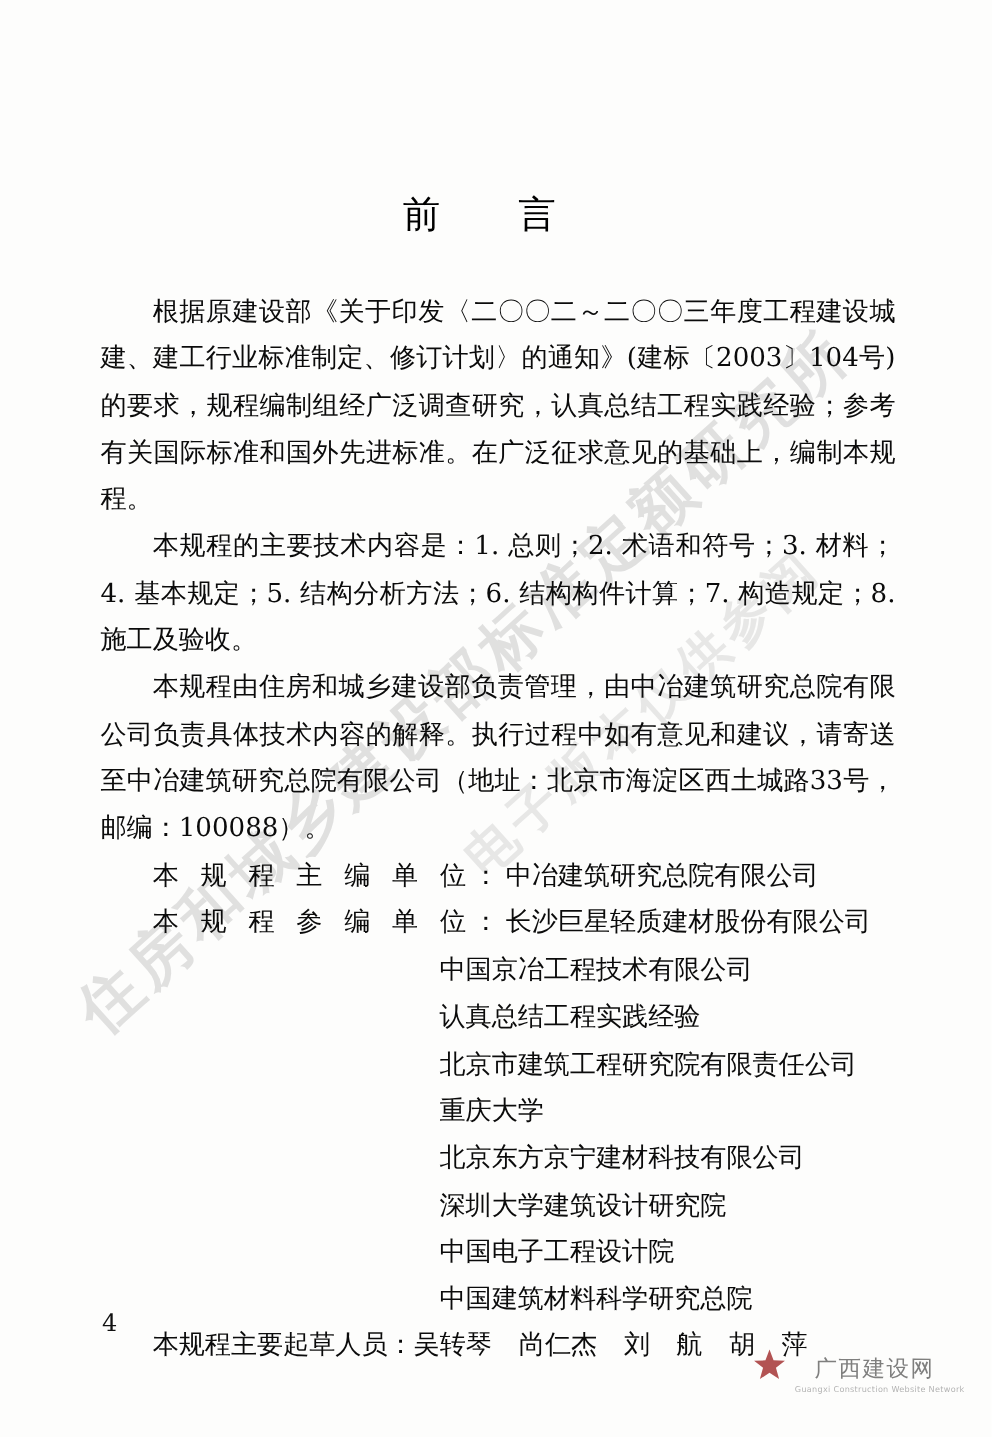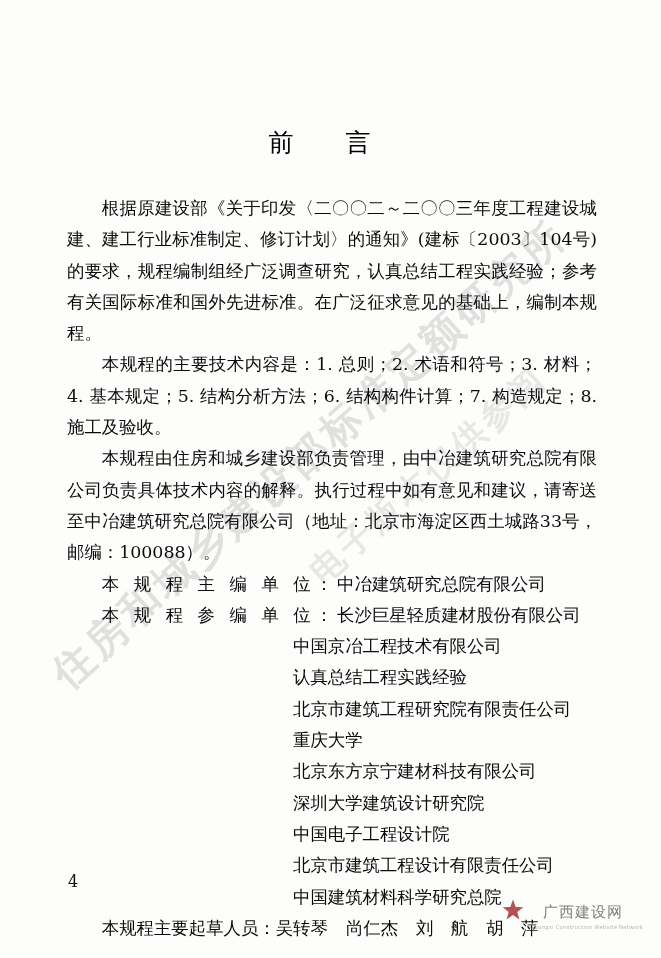--- a/index.html
+++ b/index.html
@@ -173,21 +173,20 @@
 
     <p class="unit-line"><span class="sp-label">本 规 程 参 编 单 位：</span><span>长沙巨星轻质建材股份有限公司</span></p>
 
     <p class="unit-cont">中国京冶工程技术有限公司</p>
     <p class="unit-cont">认真总结工程实践经验</p>
     <p class="unit-cont">北京市建筑工程研究院有限责任公司</p>
     <p class="unit-cont">重庆大学</p>
     <p class="unit-cont">北京东方京宁建材科技有限公司</p>
     <p class="unit-cont">深圳大学建筑设计研究院</p>
     <p class="unit-cont">中国电子工程设计院</p>
-    <p class="unit-cont">北京市建筑工程设计有限责任公司</p>
     <p class="unit-cont">中国建筑材料科学研究总院</p>
 
     <p class="drafters"><span>本规程主要起草人员：</span><span>吴转琴</span><span class="name-sp">尚仁杰</span><span class="name-sp">刘　航</span><span class="name-sp">胡　萍</span></p>
   </div>
 
   <div class="page-number">4</div>
 
   <div class="logo">
     <div class="logo-row">
       <span class="logo-star">

